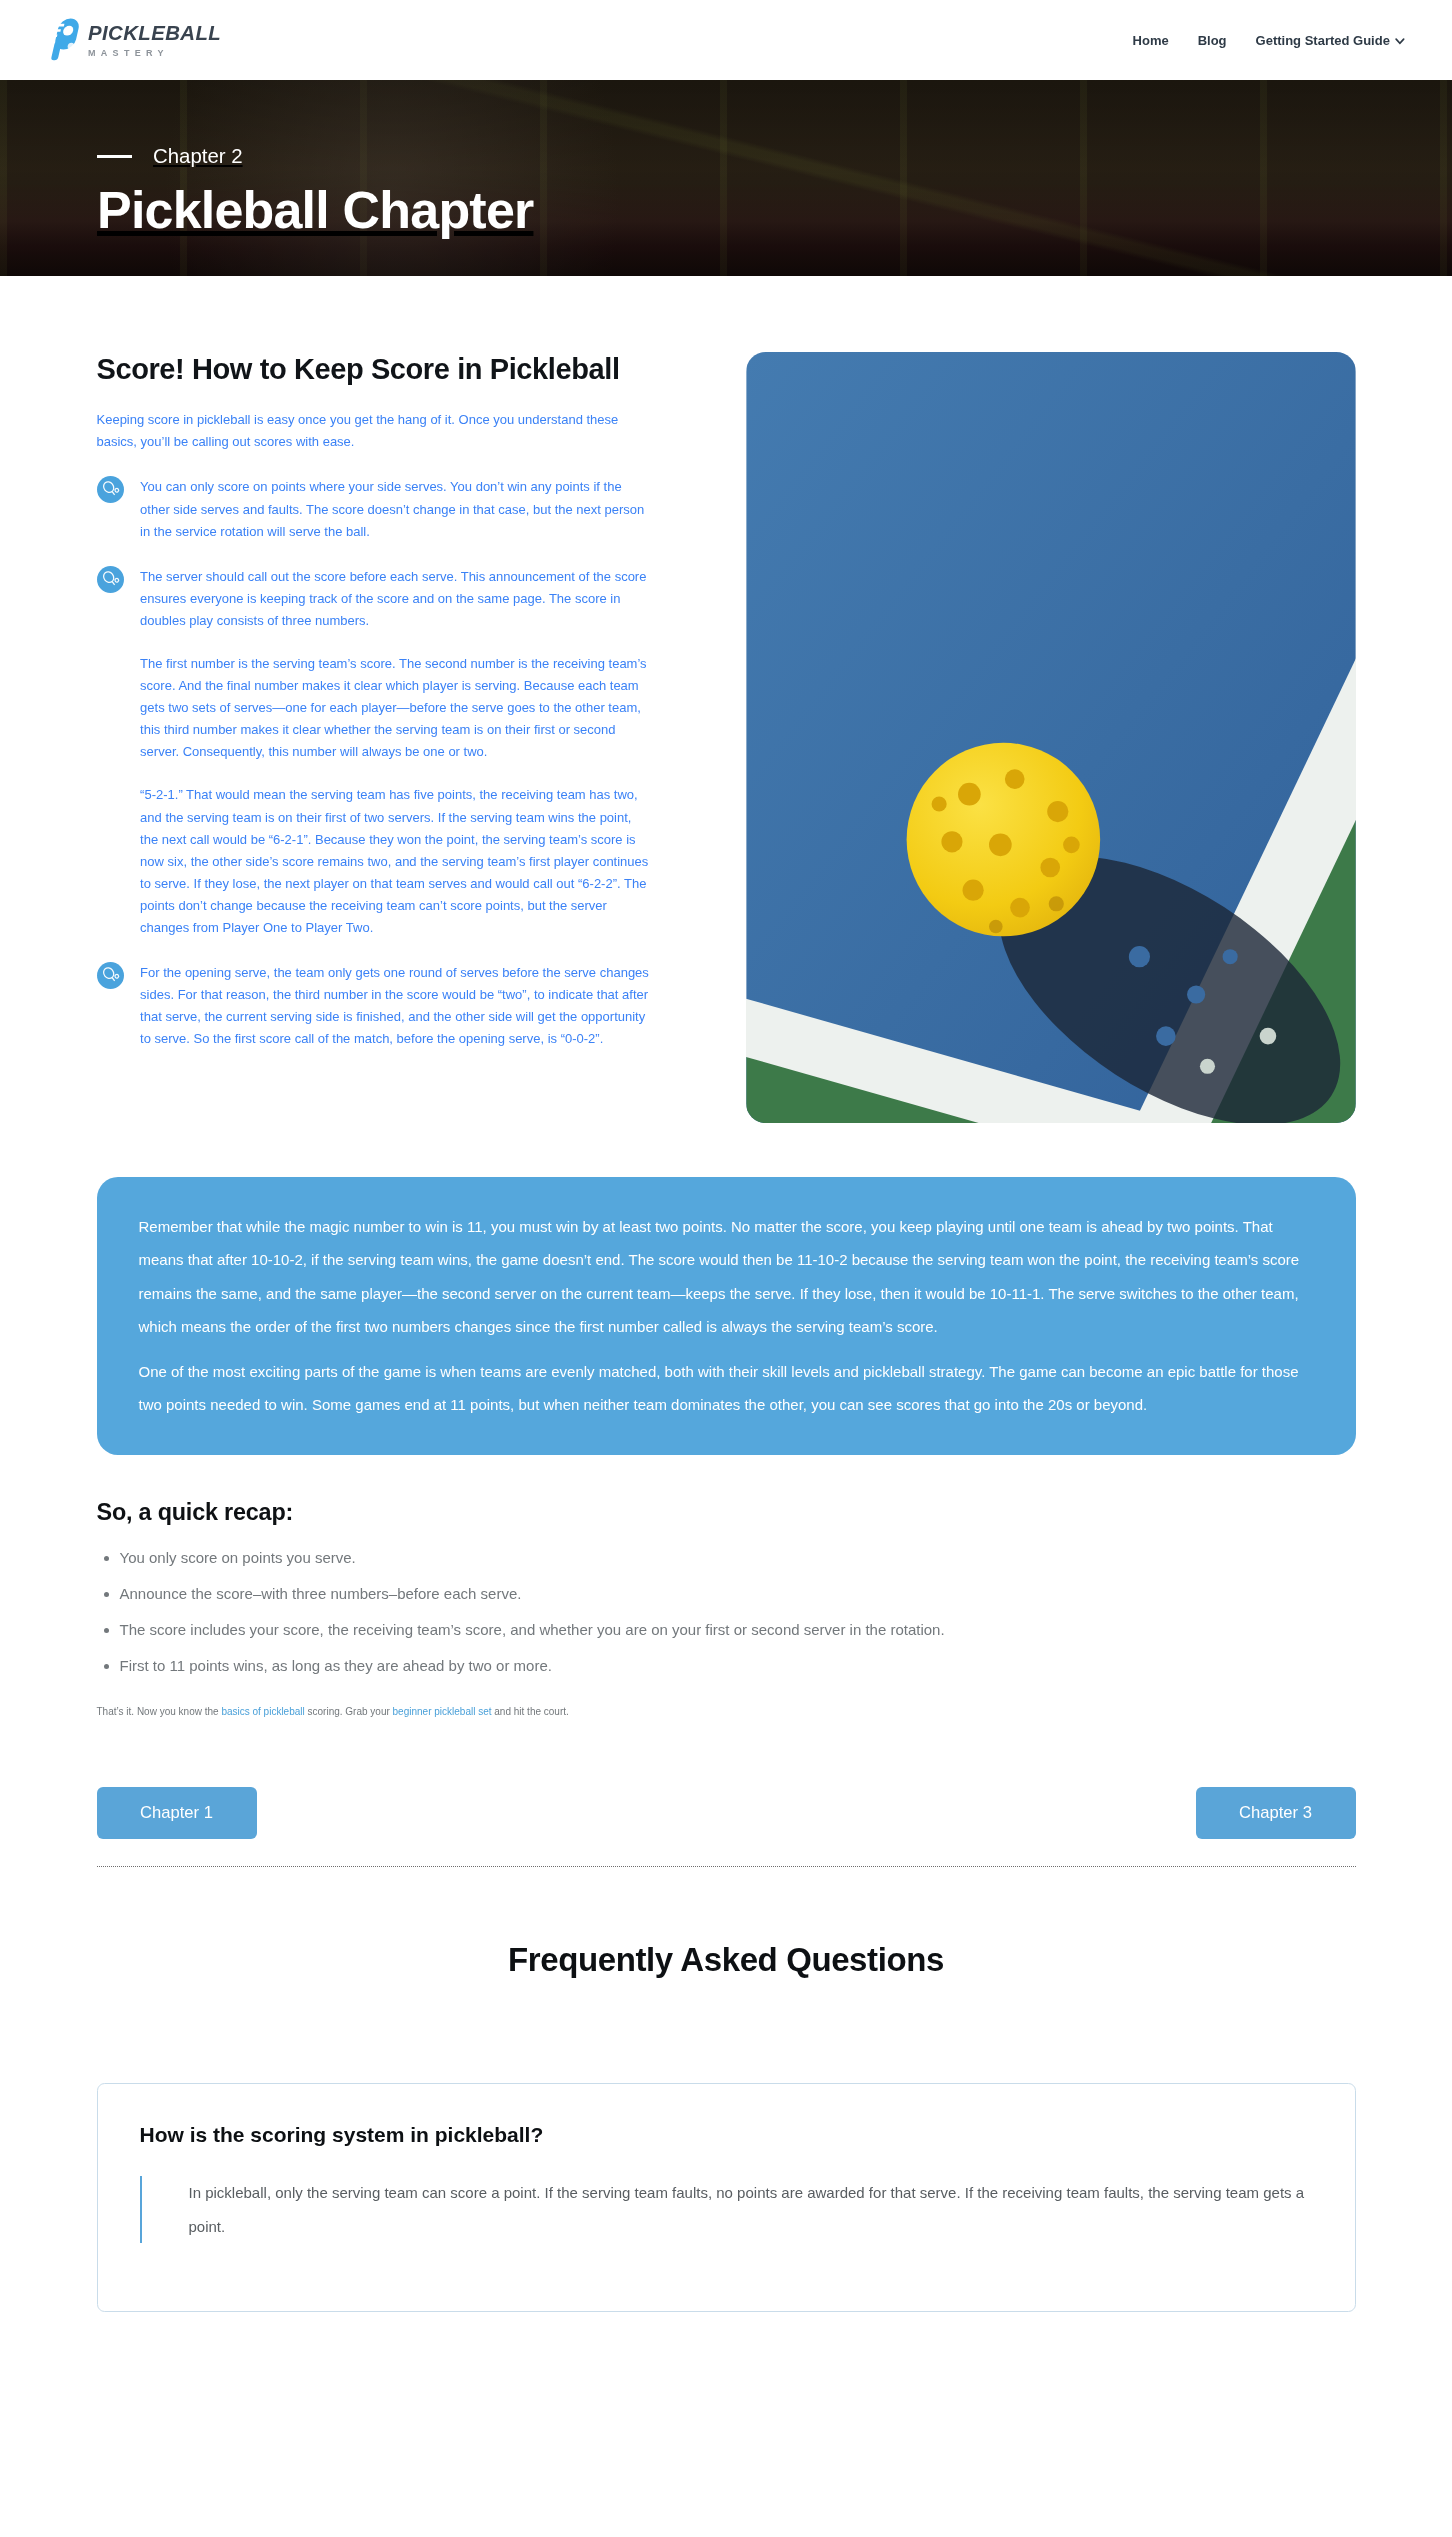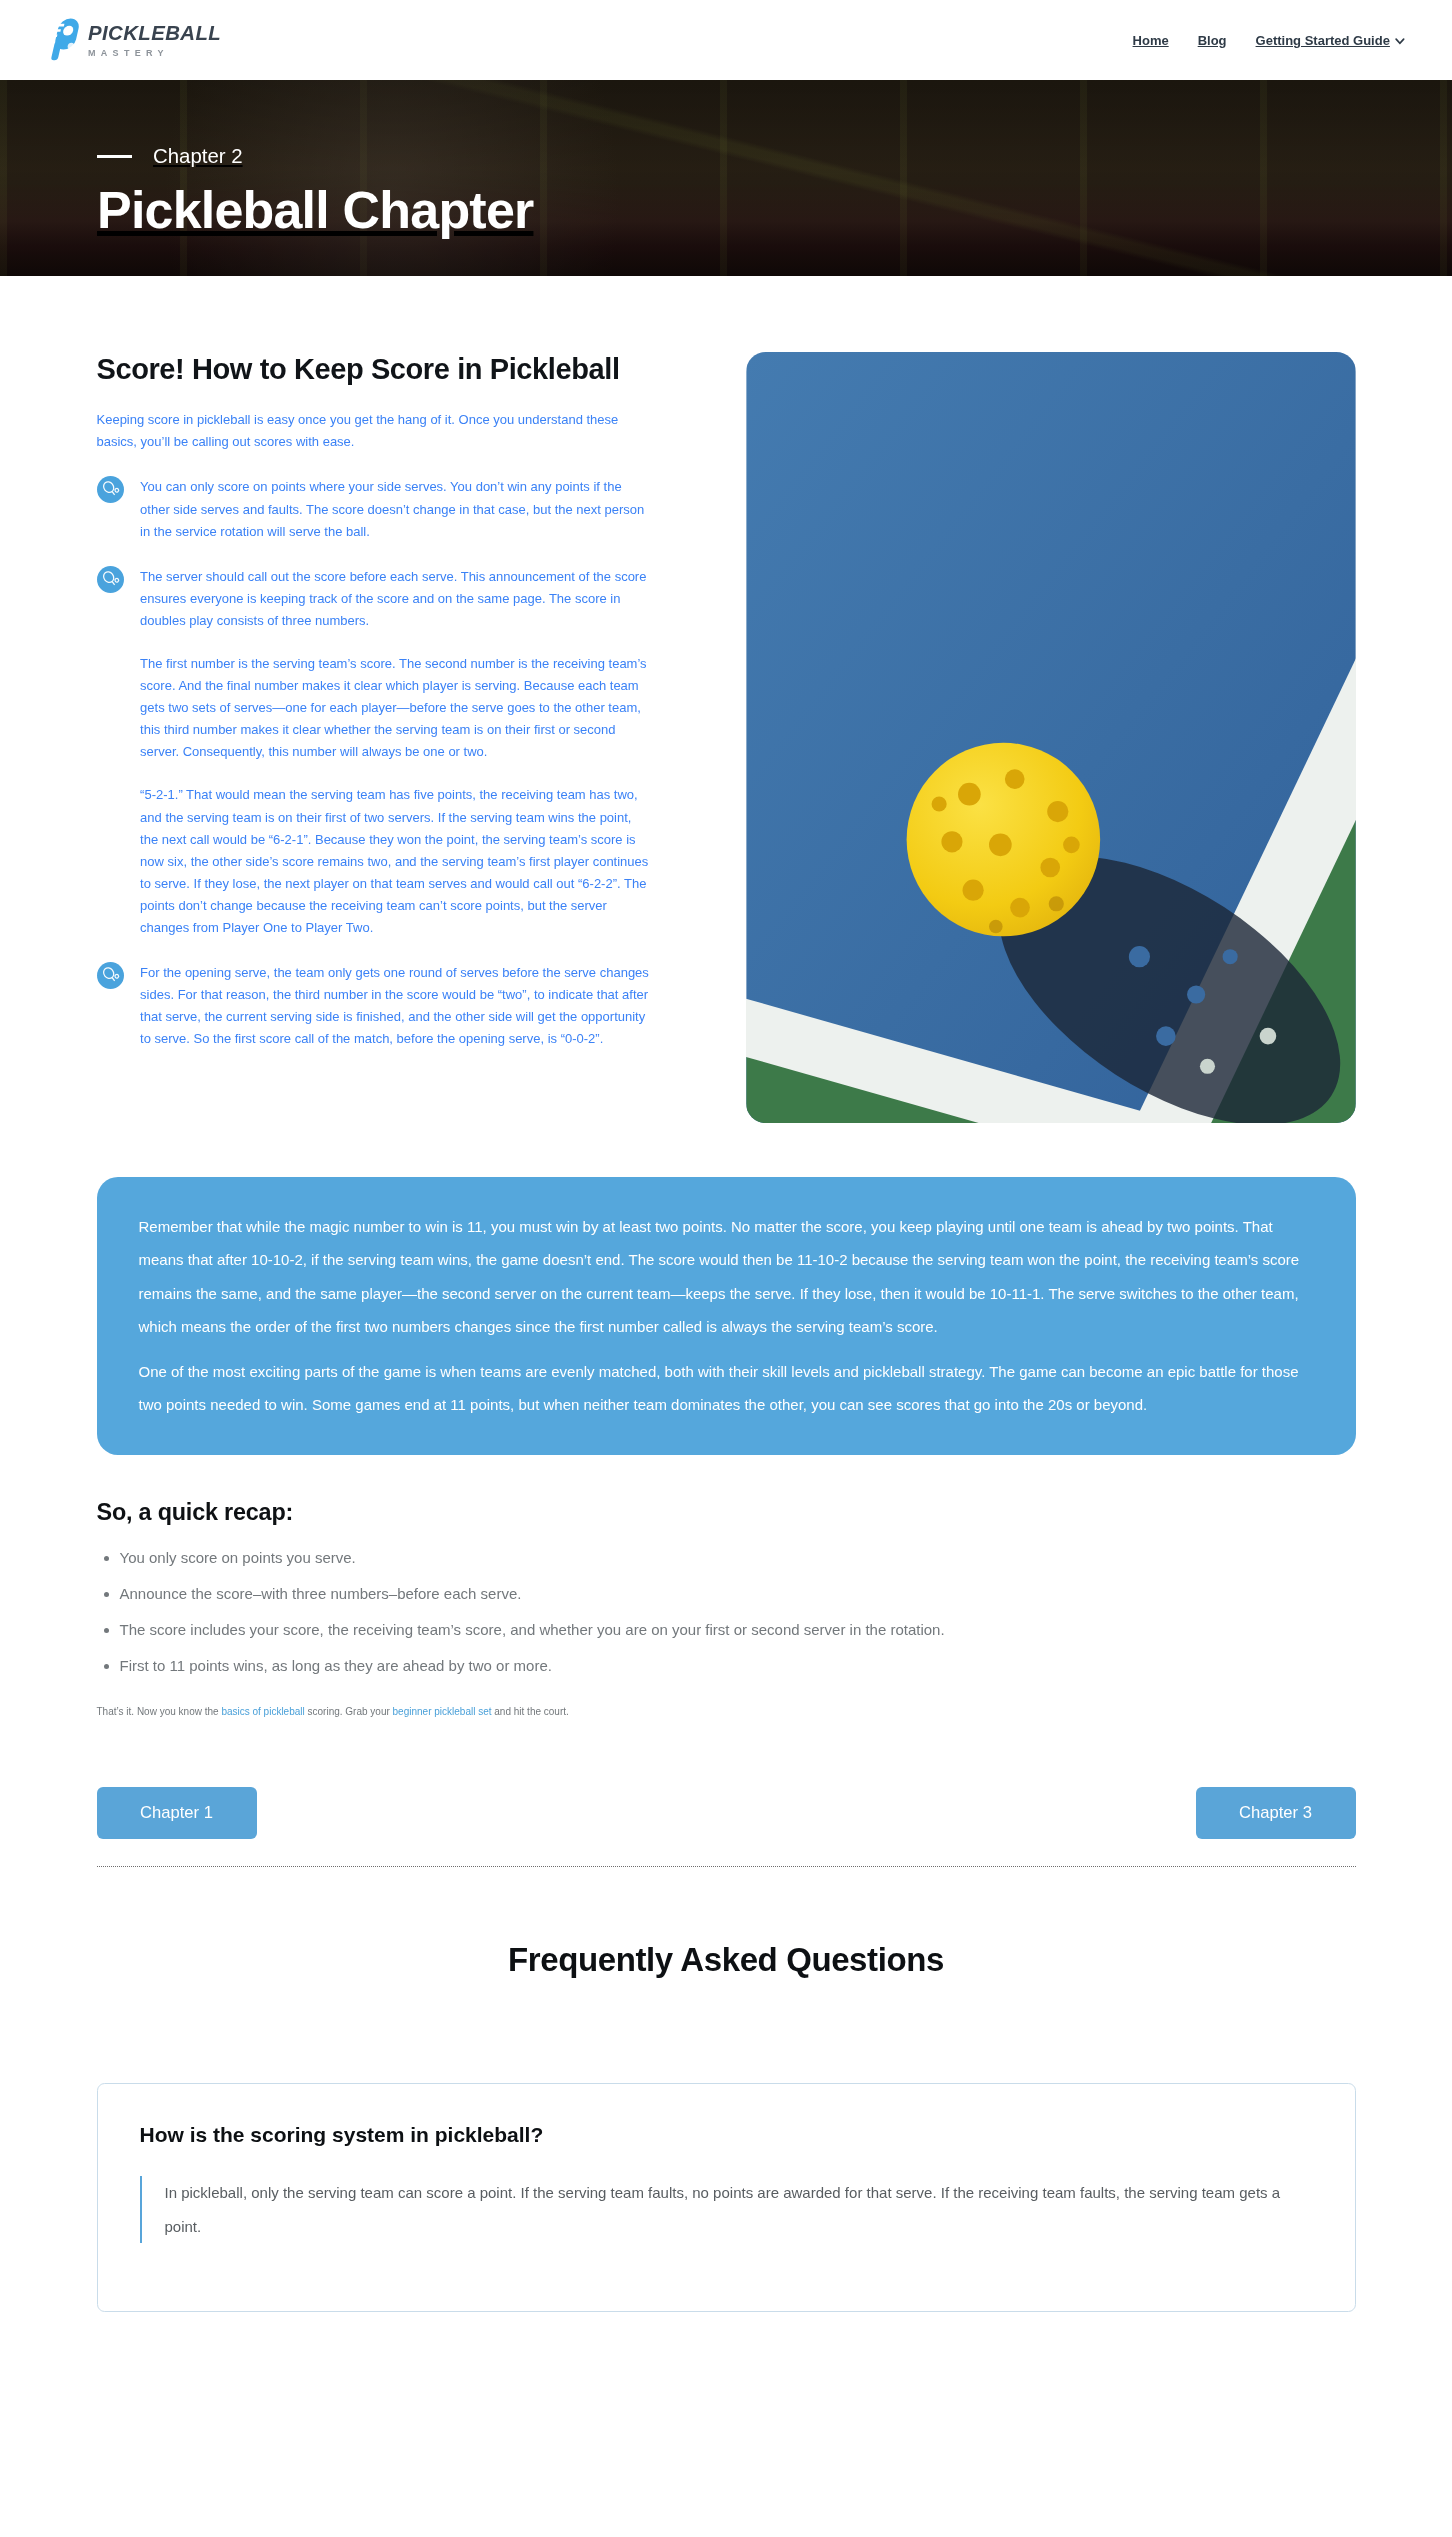--- a/index.html
+++ b/index.html
@@ -9,21 +9,21 @@
     font-family:"Liberation Sans", sans-serif;
   }
   
   .header { height:80px; display:flex; align-items:center; justify-content:space-between;
             padding:0 47px; background:#fff; }
   .logo { display:flex; align-items:center; gap:9px; cursor:pointer; }
   .logo-txt { display:flex; flex-direction:column; }
   .logo-main { font-size:20.4px; font-weight:bold; font-style:italic; color:#39434f; letter-spacing:0.4px; }
   .logo-sub  { font-size:9px; color:#8d939a; letter-spacing:5.3px; margin-top:2.3px; font-weight:bold; }
   .nav { display:flex; align-items:center; gap:29px; }
-  .nav-item { font-size:13px; font-weight:bold; color:#2e3a46; cursor:pointer; display:flex; align-items:center; gap:5.3px;text-decoration:underline; }
+  .nav-item { font-size:13px; font-weight:bold; color:#2e3a46; cursor:pointer; display:flex; align-items:center; gap:5.3px; }
   
   .hero { height:196px; position:relative; overflow:hidden;
     background:
       radial-gradient(ellipse 325px 424px at 27% 60%, rgba(82,70,58,.45), transparent 70%),
       repeating-linear-gradient(90deg, rgba(128,138,58,.12) 0 6.8px, transparent 6.8px 180px),
       linear-gradient(14deg, transparent 54%, rgba(120,130,50,.14) 55% 56.5%, transparent 57.5%),
       linear-gradient(180deg, #261f14 0%, #2b2216 52%, #34201a 72%, #251211 85%, #180d0b 100%);
     text-decoration: underline;
   }
   .hero::after { content:""; position:absolute; inset:0;
@@ -56,21 +56,21 @@
   
   .chapter-row { display:flex; justify-content:space-between; margin-top:70px; }
   .chapter-btn { display:block; width:160px; padding:16px 0; text-align:center; background:#5aa5d8;
                  color:#fff; font-size:16.6px; border-radius:6px; text-decoration:none; cursor:pointer; }
   .divider { margin-top:27px; border-top:1.5px dotted #6e6e6e; }
   
   .faq-title { text-align:center; font-size:33px; color:#0d1013; margin-top:74px; letter-spacing:-0.4px; }
   .faq-card { margin-top:104px; border:0.8px solid #c9dcea; border-radius:7.6px; padding:39px 42px 68px; }
   .faq-q { font-size:21px; color:#0d1013; }
   .faq-a { margin-top:29px; border-left:2.3px solid #58a5da; padding-left:23px; }
-  .faq-a p { font-size:15px; line-height:2.25; color:#585d61; }
+  .faq-a p { font-size:15px; line-height:2.25; color:#585d61;margin-left:24px; }
 </style>
 </head>
 <body>
 
 <header class="header">
   <div class="logo">
     <span>
       <svg width="32" height="44" viewBox="0 0 42 58">
         <g transform="skewX(-13) translate(12,0)">
           <rect x="6" y="2" width="27" height="41" rx="13.5" fill="#3fa9e8"></rect>

